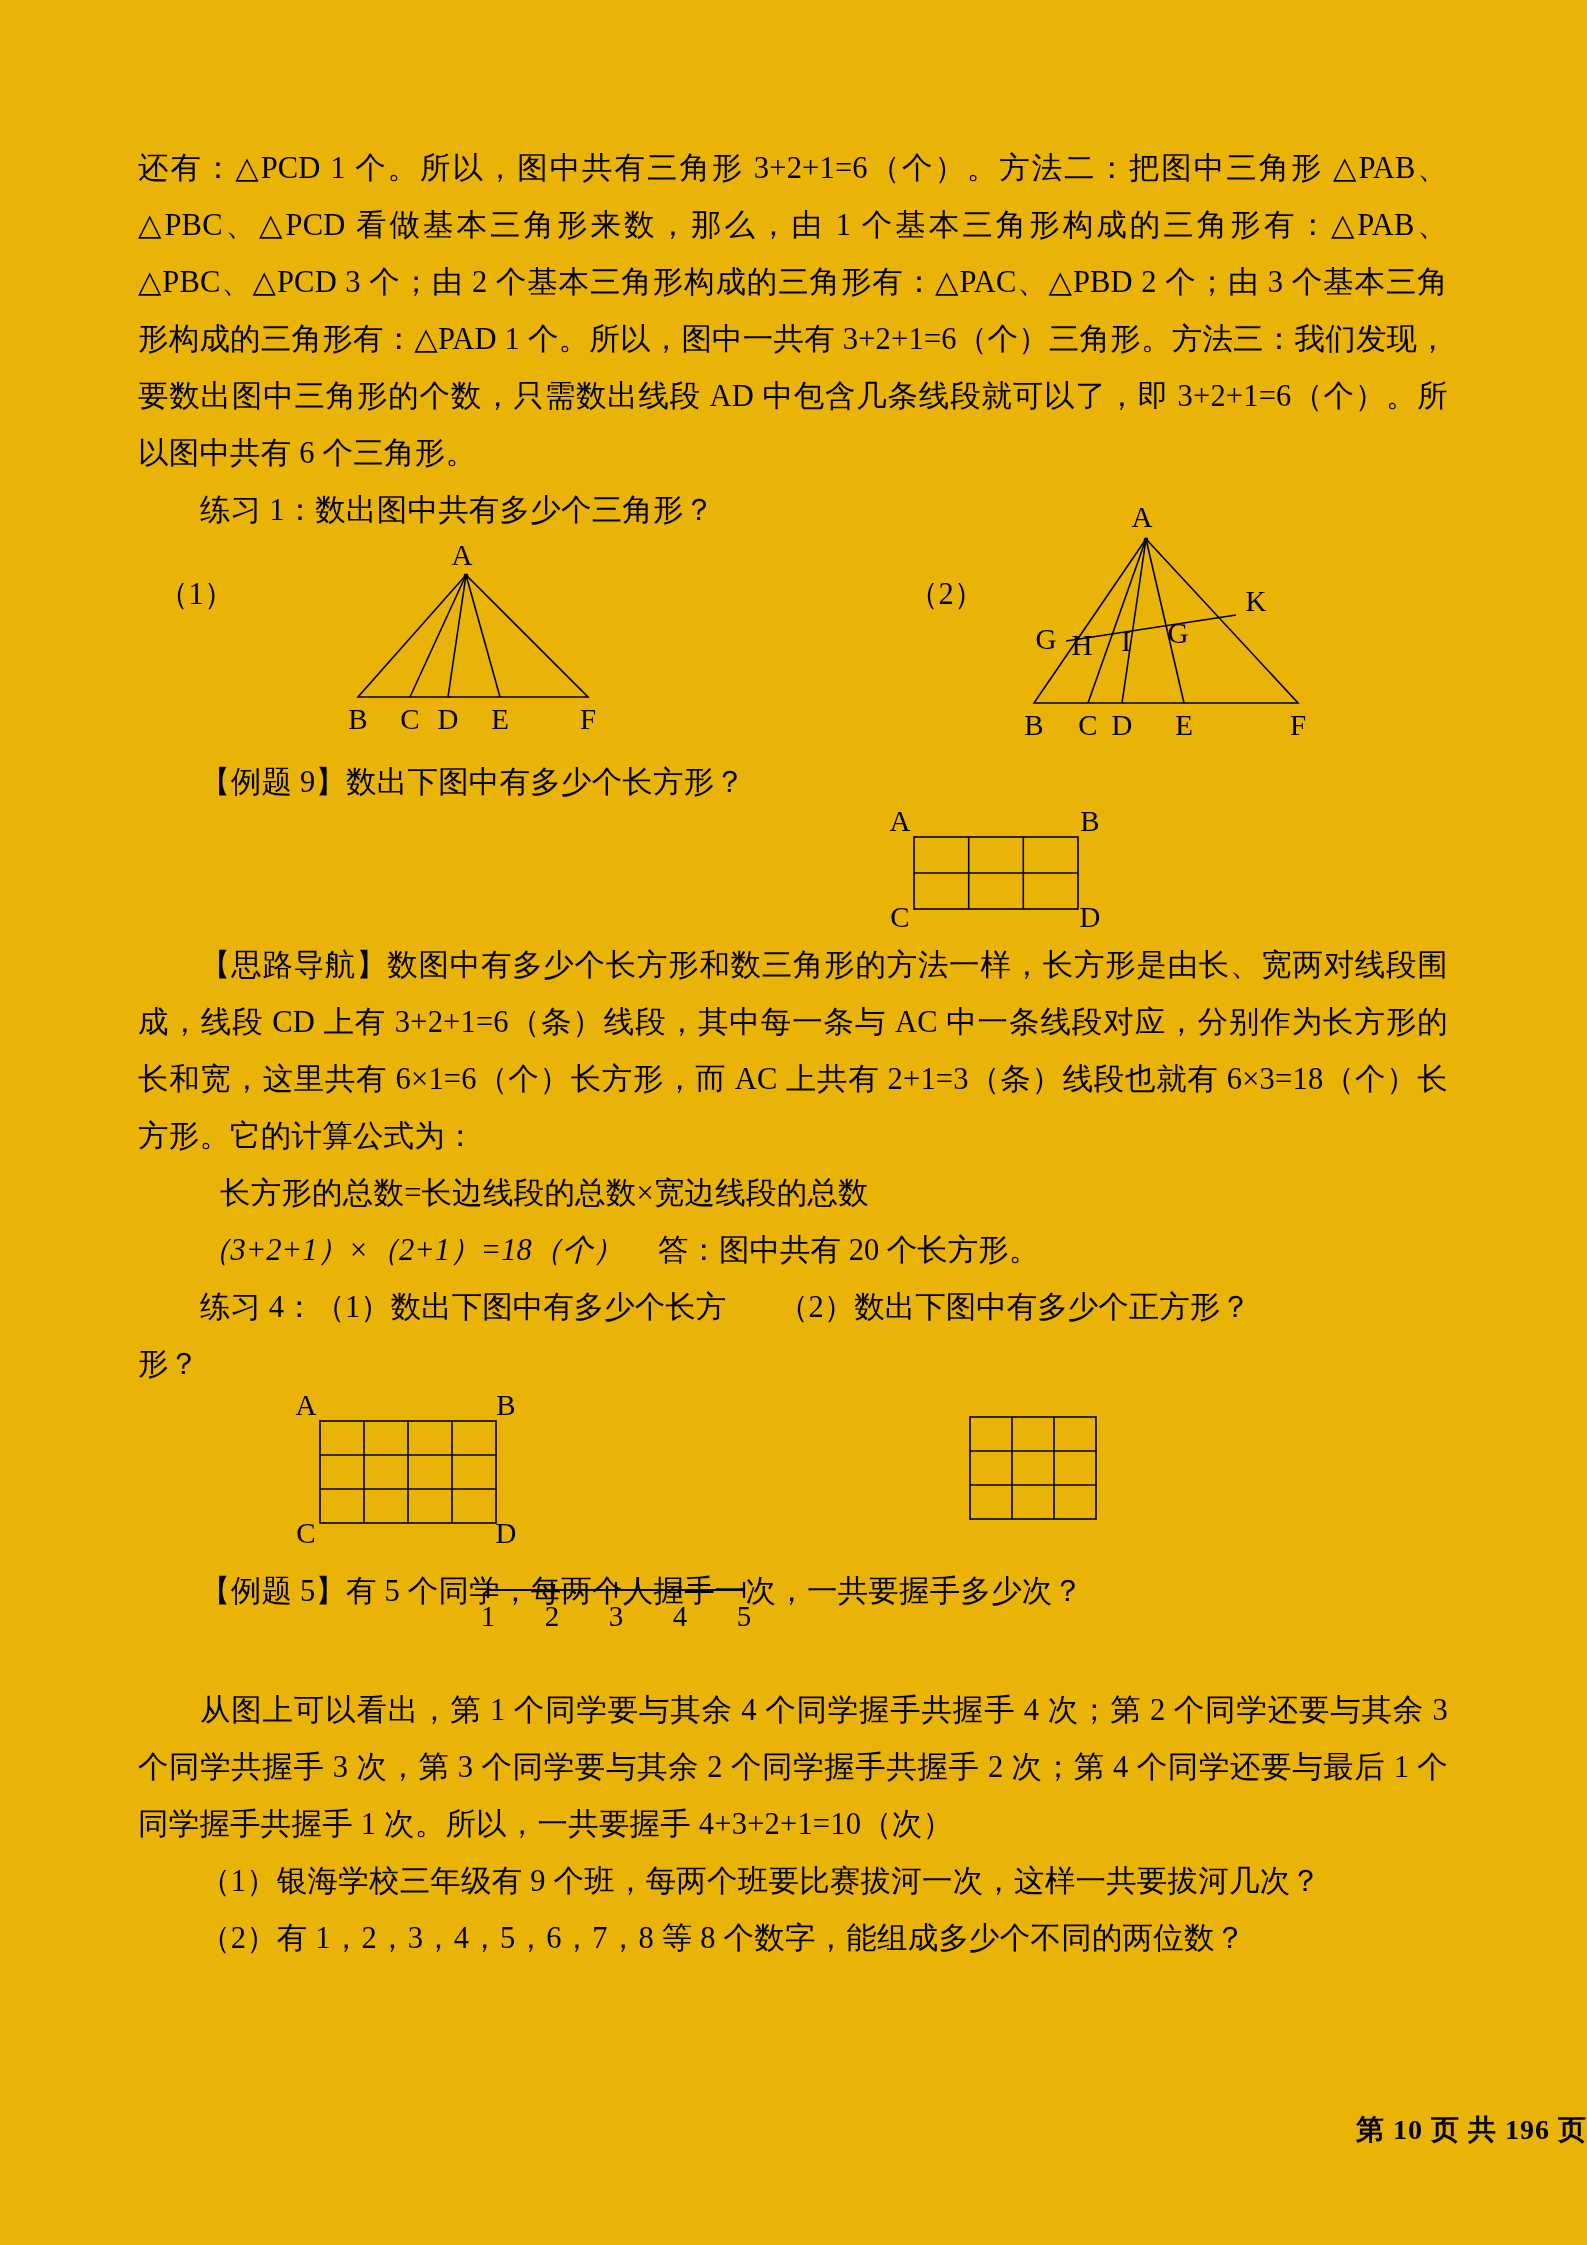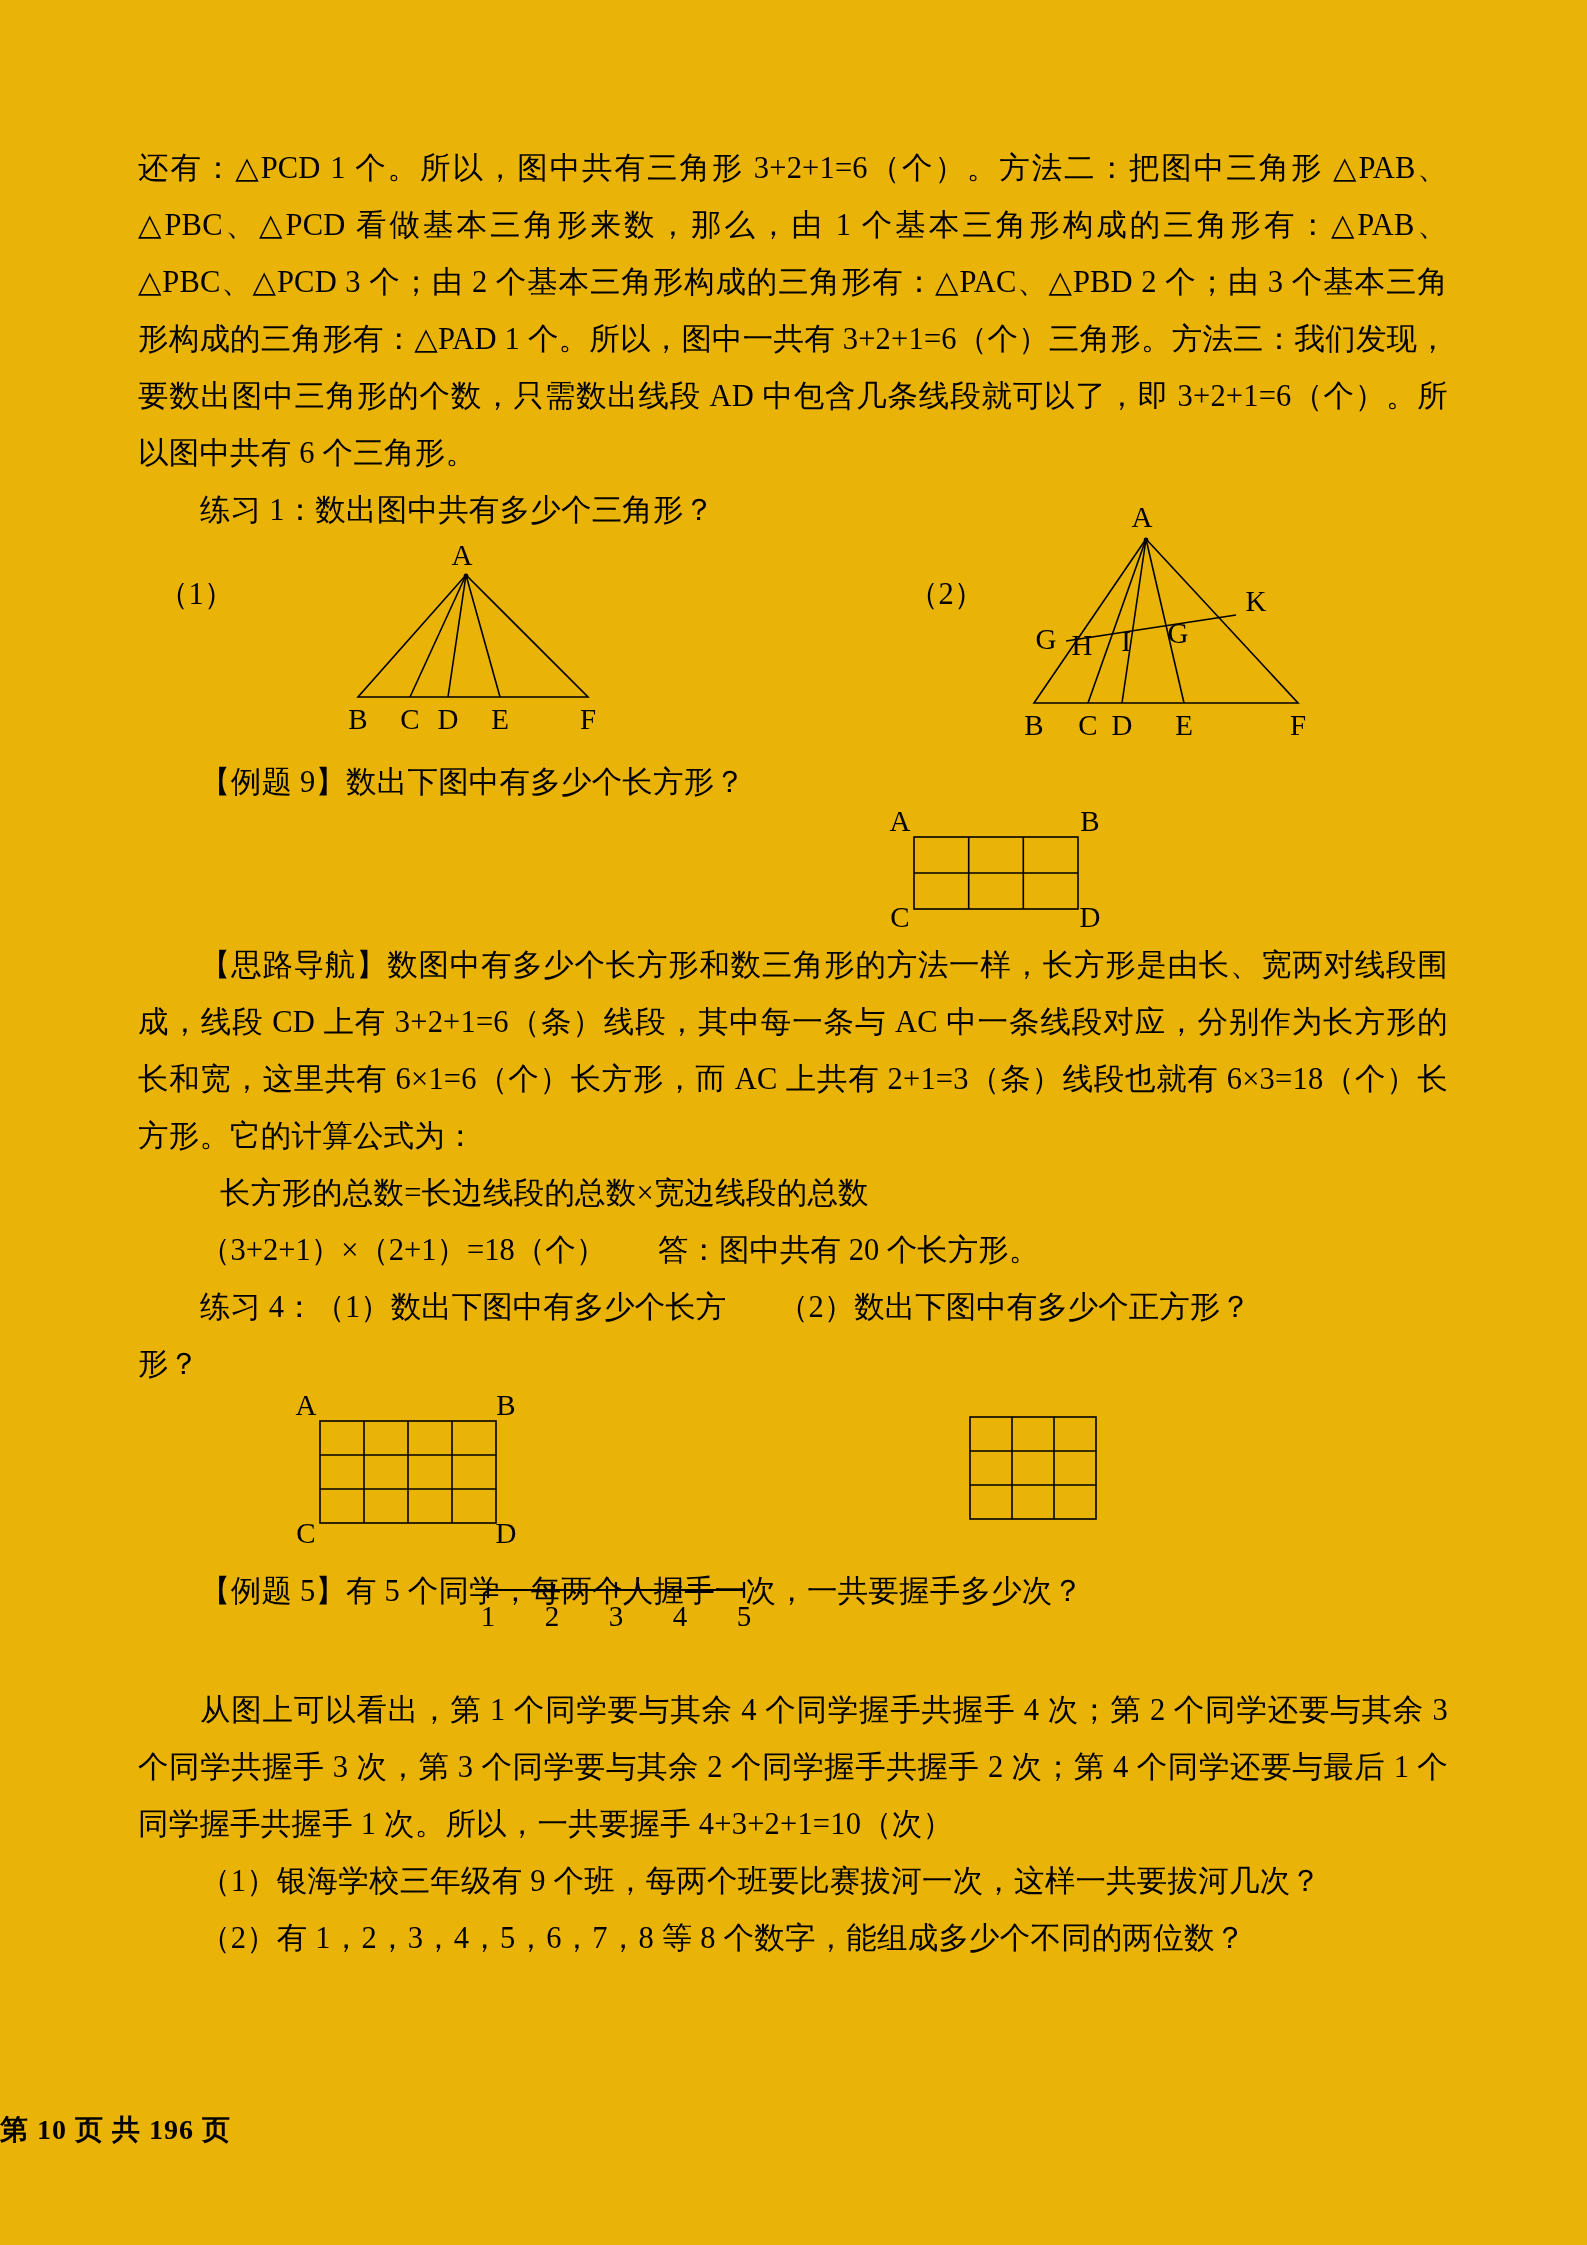--- a/index.html
+++ b/index.html
@@ -56,33 +56,34 @@
     font-family: "Liberation Serif", "DejaVu Serif", serif;
     font-size: 29px;
     fill: #000;
   }
 
   .footer {
     position: absolute;
     left: 0;
     right: 0;
     bottom: 96px;
-    text-align: left;
+    text-align: right;
     font-size: 28px;
     font-weight: bold;
     letter-spacing: 1px;
     font-family: "Liberation Serif", "DejaVu Serif", serif;
+    padding-left: 48px;
   }
 
   .answer-row {
     display: flex;
     font-size: 30.5px;
     line-height: 57px;
   }
-  .answer-row .left { width: 520px; text-indent: 62px;}
+  .answer-row .left { width: 520px; text-indent: 62px; font-style: italic;}
   .answer-row .right { flex: 1; }
 
   .two-col {
     display: flex;
     font-size: 30.5px;
     line-height: 57px;
   }
   .two-col .c1 { width: 640px; text-indent: 62px; }
   .two-col .c2 { flex: 1; }
 </style>

